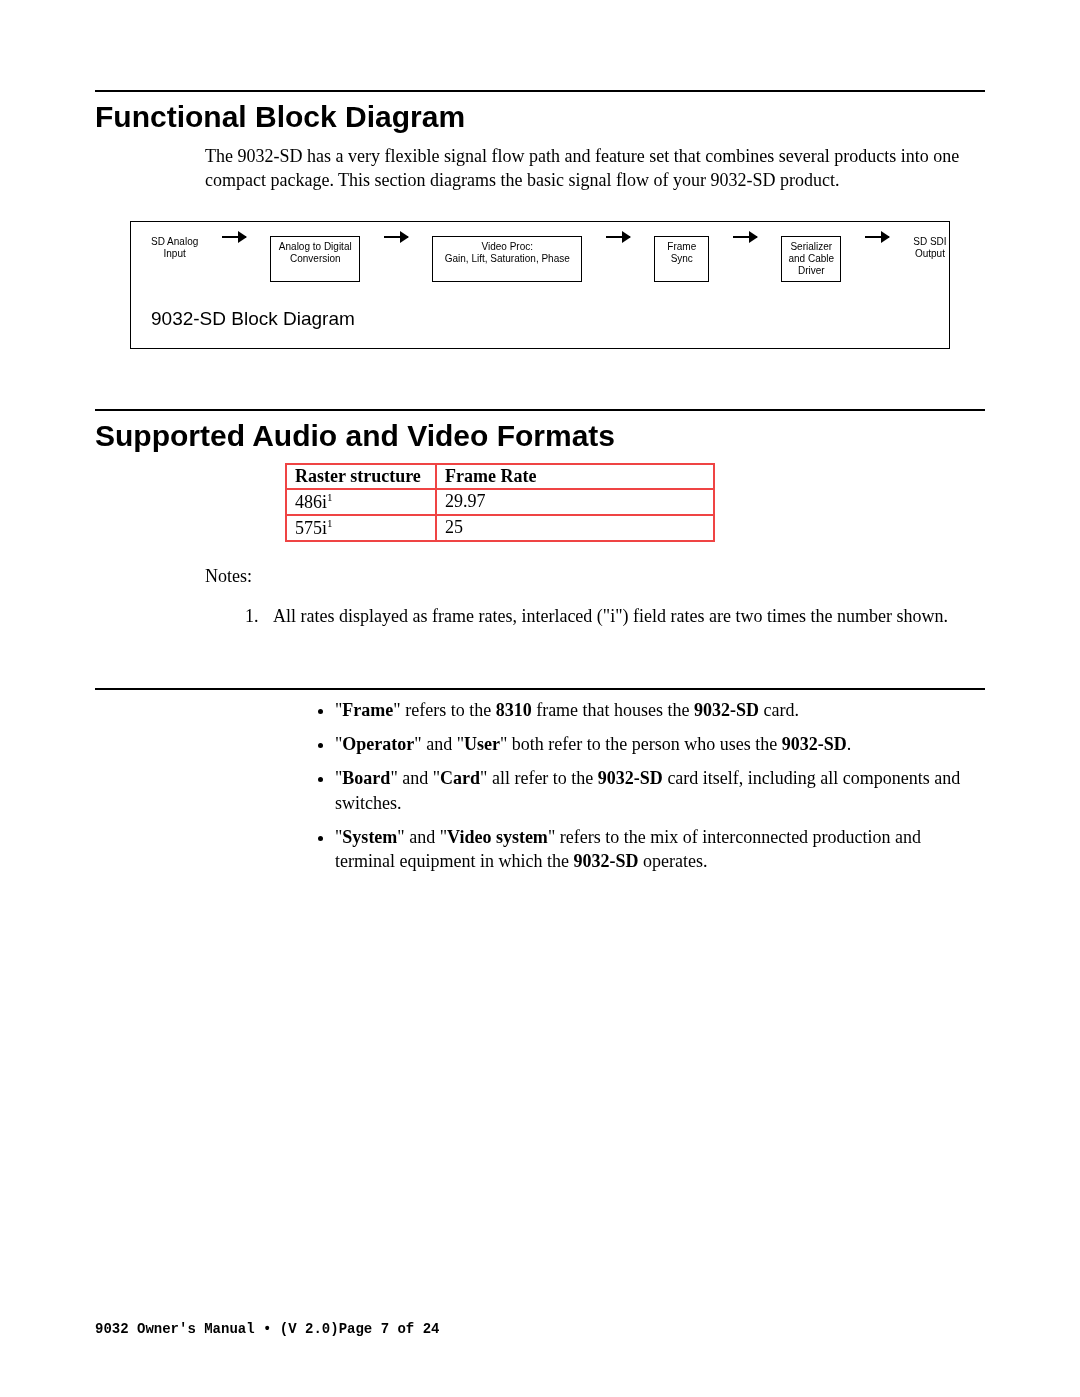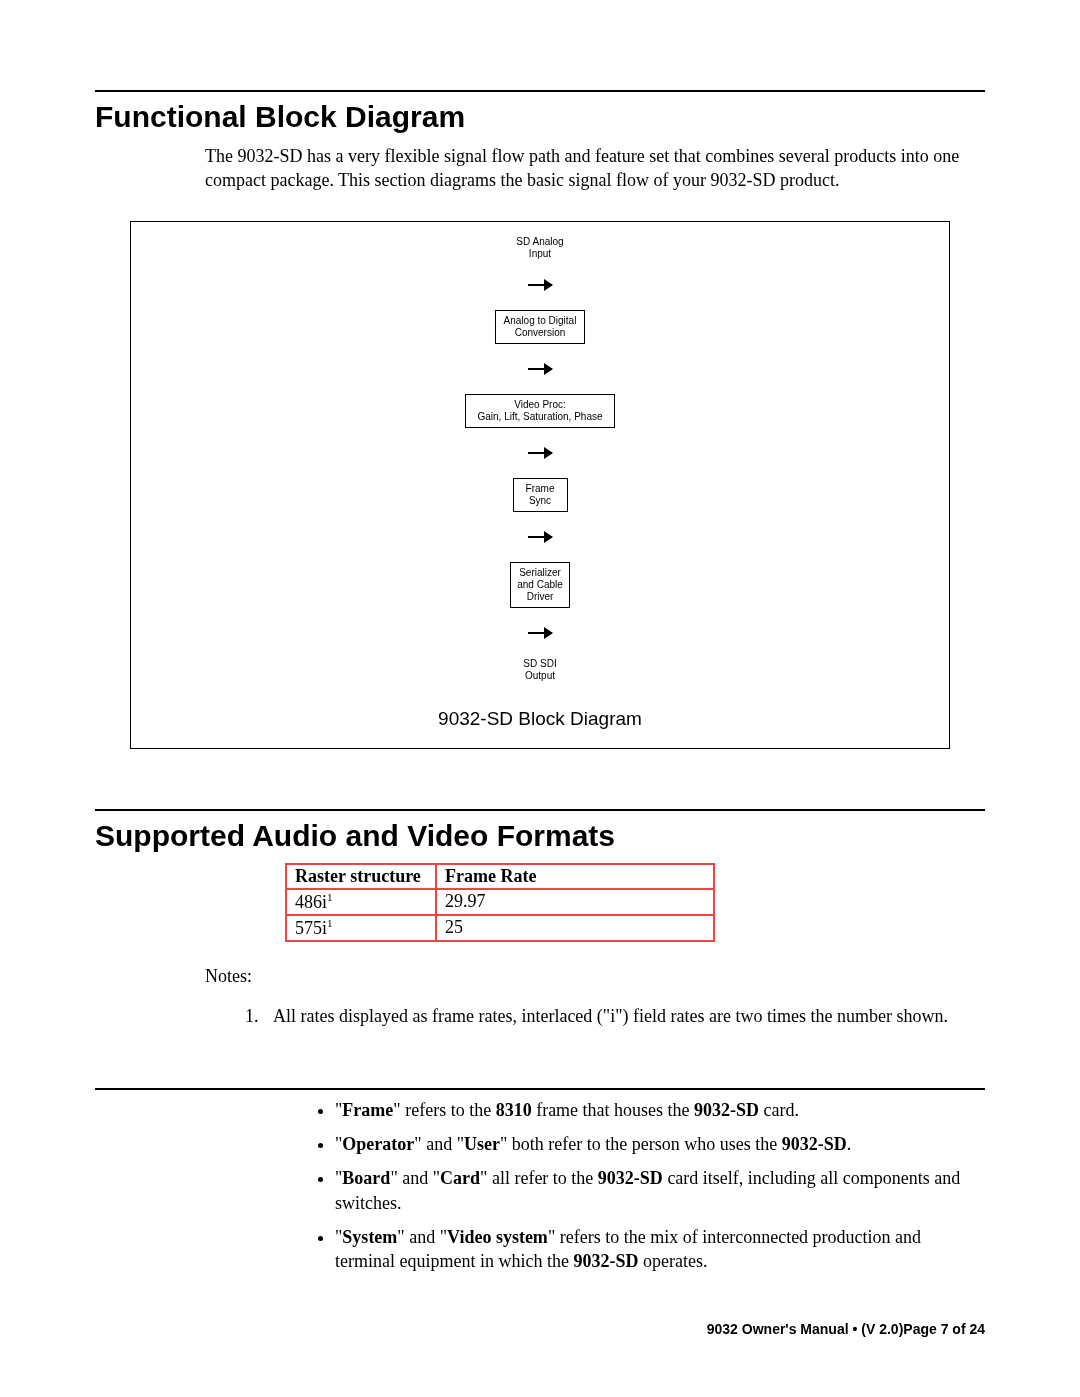--- a/index.html
+++ b/index.html
@@ -40,26 +40,24 @@
   }
   .diagram-outer {
     border: 1px solid #000;
     margin: 0 auto;
     width: 820px;
     padding: 14px 20px 18px 20px;
     position: relative;
   }
   .flow {
     display: flex;
-    align-items: center;
     justify-content: space-between;
     gap: 24px;
     font-family: Arial, Helvetica, sans-serif;
     font-size: 10px;
-    flex-direction: column;
   }
   .flow .block {
     border: 1px solid #000;
     padding: 4px 6px;
     text-align: center;
     line-height: 1.2;
     min-width: 90px;
     white-space: nowrap;
   }
   .flow .noblock {
@@ -79,21 +77,21 @@
     position: absolute;
     right: -1px;
     top: -5px;
     border-left: 9px solid #000;
     border-top: 6px solid transparent;
     border-bottom: 6px solid transparent;
   }
   .diagram-caption {
     font-family: Arial, Helvetica, sans-serif;
     font-size: 19px;
-    text-align: center;
+    text-align: left;
     margin-top: 26px;
   }
   .figure-caption {
     font-family: Arial, Helvetica, sans-serif;
     font-style: italic;
     font-size: 13px;
     margin-top: 10px;
     margin-left: 110px;
   }
   .section-block { margin-top: 60px; }
@@ -130,22 +128,22 @@
     list-style: disc;
     padding-left: 20px;
   }
   ul.terms li { margin-bottom: 10px; }
   .footer {
     position: absolute;
     bottom: 60px;
     left: 95px;
     right: 95px;
     display: flex;
-    justify-content: flex-end;
-    font-family: Liberation Sans, sans-serif;
+    justify-content: flex-start;
+    font-family: Liberation Mono, monospace;
     font-weight: bold;
     font-size: 14px;
   }
 </style>
 </head>
 <body>
 
 <div class="rule"></div>
 <h1 class="section">Functional Block Diagram</h1>
 <p class="body-text">The 9032-SD has a very flexible signal flow path and feature set that combines several products into one compact package.  This section diagrams the basic signal flow of your 9032-SD product.</p>

